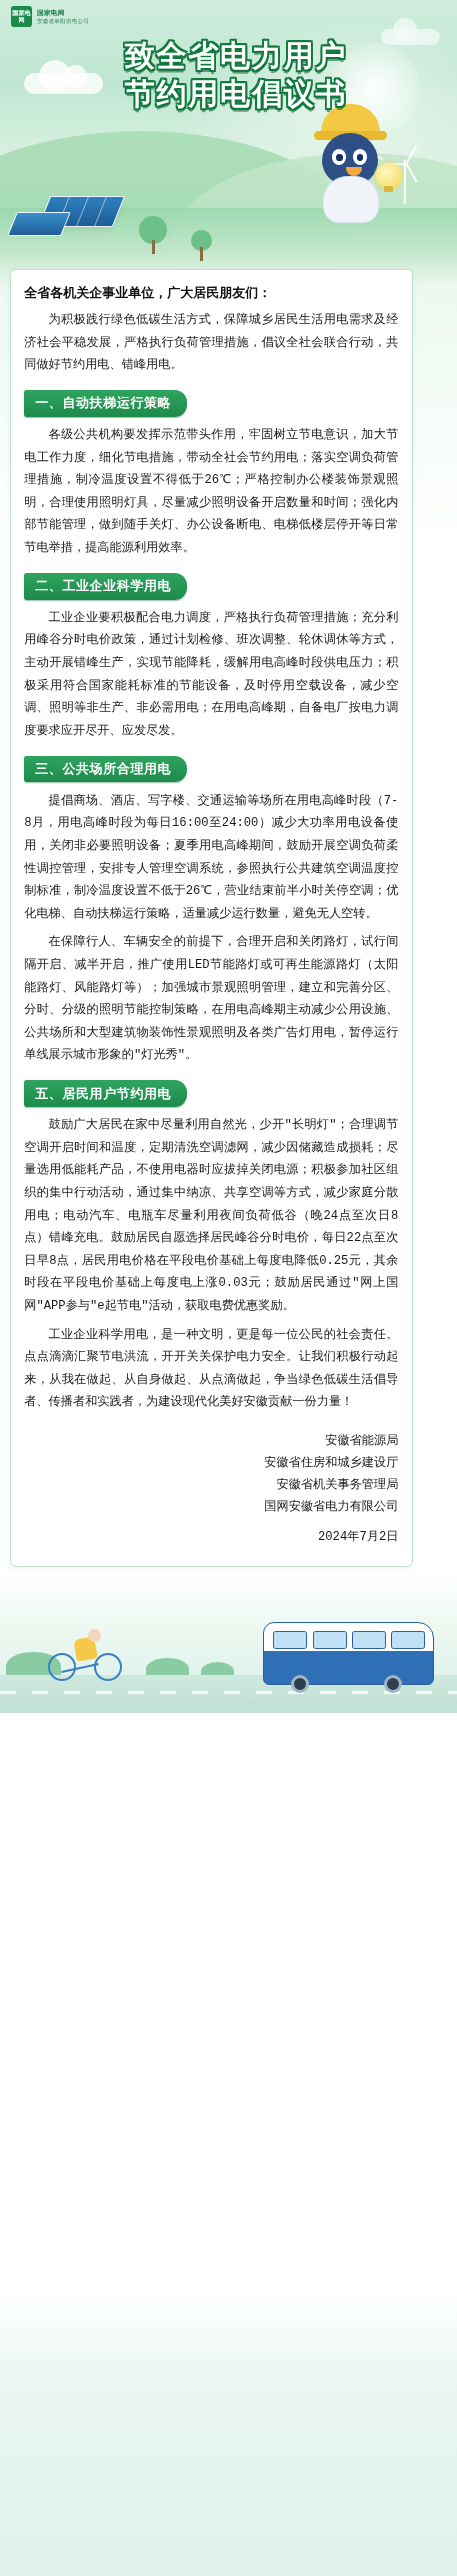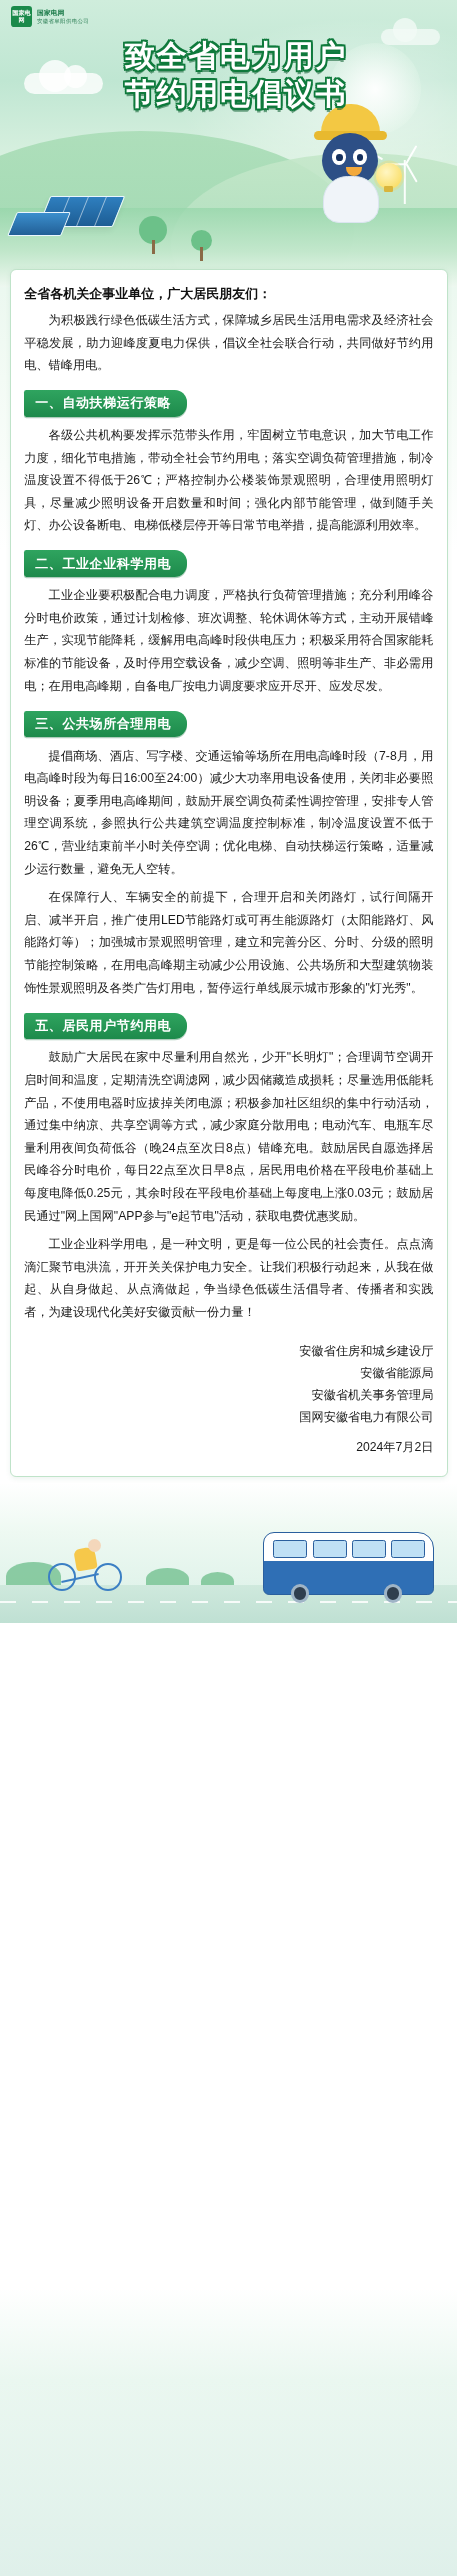--- a/index.html
+++ b/index.html
@@ -217,24 +217,25 @@
 
   
   .card {
     position: relative;
     margin: 0 9.8px;
     background: #ffffff;
     border: 1.2px solid #bfe3c9;
     border-radius: 6.1px;
     padding: 13.4px 13.4px 18.3px 13.4px;
     box-sizing: border-box;
-    width: 438px;
+    width: 403px;
     box-shadow: 0 1.2px 4.9px rgba(92,150,115,.10);
     z-index: 6;
     margin-top: -18.3px;
+    font-family: Liberation Mono, monospace;
   }
   .salutation {
     font-size: 13px;
     font-weight: bold;
     color: #111;
     line-height: 21px;
     margin-bottom: 4.9px;
   }
   p.para {
     font-size: 12.2px;
@@ -388,21 +389,21 @@
     <div class="title-wrap">
       <div class="title-line">致全省电力用户</div>
       <div class="title-line">节约用电倡议书</div>
     </div>
   </div>
 
   <div class="card">
 
     <div class="salutation">全省各机关企事业单位，广大居民朋友们：</div>
 
-    <p class="para">为积极践行绿色低碳生活方式，保障城乡居民生活用电需求及经济社会平稳发展，助力迎峰度夏电力保供，倡议全社会联合行动，共同做好节约用电、错峰用电。</p>
+    <p class="para">为积极践行绿色低碳生活方式，保障城乡居民生活用电需求及经济社会平稳发展，严格执行负荷管理措施，倡议全社会联合行动，共同做好节约用电、错峰用电。</p>
 
     <div class="sec-head">
       <span class="banner">一、自动扶梯运行策略</span>
     </div>
     <p class="para">各级公共机构要发挥示范带头作用，牢固树立节电意识，加大节电工作力度，细化节电措施，带动全社会节约用电；落实空调负荷管理措施，制冷温度设置不得低于26℃；严格控制办公楼装饰景观照明，合理使用照明灯具，尽量减少照明设备开启数量和时间；强化内部节能管理，做到随手关灯、办公设备断电、电梯低楼层停开等日常节电举措，提高能源利用效率。</p>
 
     <div class="sec-head">
       <span class="banner">二、工业企业科学用电</span>
     </div>
     <p class="para">工业企业要积极配合电力调度，严格执行负荷管理措施；充分利用峰谷分时电价政策，通过计划检修、班次调整、轮休调休等方式，主动开展错峰生产，实现节能降耗，缓解用电高峰时段供电压力；积极采用符合国家能耗标准的节能设备，及时停用空载设备，减少空调、照明等非生产、非必需用电；在用电高峰期，自备电厂按电力调度要求应开尽开、应发尽发。</p>
@@ -414,22 +415,22 @@
 
     <p class="para">在保障行人、车辆安全的前提下，合理开启和关闭路灯，试行间隔开启、减半开启，推广使用LED节能路灯或可再生能源路灯（太阳能路灯、风能路灯等）；加强城市景观照明管理，建立和完善分区、分时、分级的照明节能控制策略，在用电高峰期主动减少公用设施、公共场所和大型建筑物装饰性景观照明及各类广告灯用电，暂停运行单线展示城市形象的"灯光秀"。</p>
 
     <div class="sec-head">
       <span class="banner">五、居民用户节约用电</span>
     </div>
     <p class="para">鼓励广大居民在家中尽量利用自然光，少开"长明灯"；合理调节空调开启时间和温度，定期清洗空调滤网，减少因储藏造成损耗；尽量选用低能耗产品，不使用电器时应拔掉关闭电源；积极参加社区组织的集中行动活动，通过集中纳凉、共享空调等方式，减少家庭分散用电；电动汽车、电瓶车尽量利用夜间负荷低谷（晚24点至次日8点）错峰充电。鼓励居民自愿选择居民峰谷分时电价，每日22点至次日早8点，居民用电价格在平段电价基础上每度电降低0.25元，其余时段在平段电价基础上每度电上涨0.03元；鼓励居民通过"网上国网"APP参与"e起节电"活动，获取电费优惠奖励。</p>
     <p class="para">工业企业科学用电，是一种文明，更是每一位公民的社会责任。点点滴滴汇聚节电洪流，开开关关保护电力安全。让我们积极行动起来，从我在做起、从自身做起、从点滴做起，争当绿色低碳生活倡导者、传播者和实践者，为建设现代化美好安徽贡献一份力量！</p>
 
     <div class="sign">
+      <div>安徽省能源局</div>
       <div>安徽省住房和城乡建设厅</div>
-      <div>安徽省能源局</div>
       <div>安徽省机关事务管理局</div>
       <div>国网安徽省电力有限公司</div>
       <div class="date">2024年7月2日</div>
     </div>
   </div>
 
   <div class="footer-art">
     <div class="bush" style="left: 6.1px; width: 55px; height: 28px;"></div>
     <div class="bush" style="left: 146px; width: 43px; height: 22px;"></div>
     <div class="bush" style="left: 201px; width: 33px; height: 18.3px;"></div>

